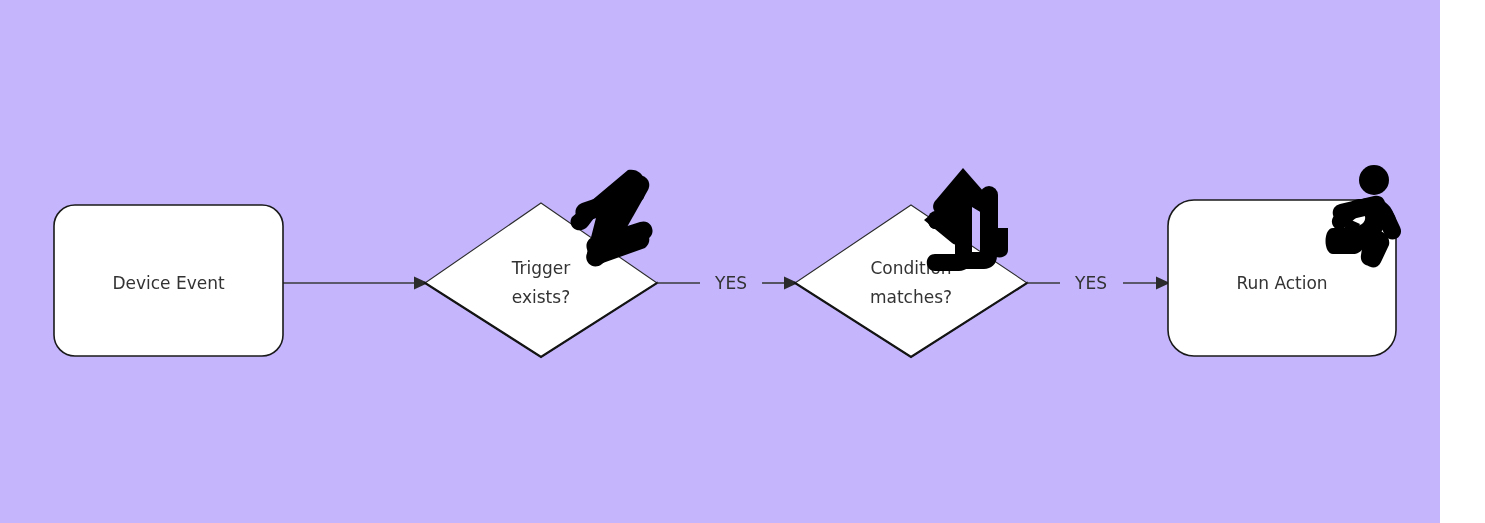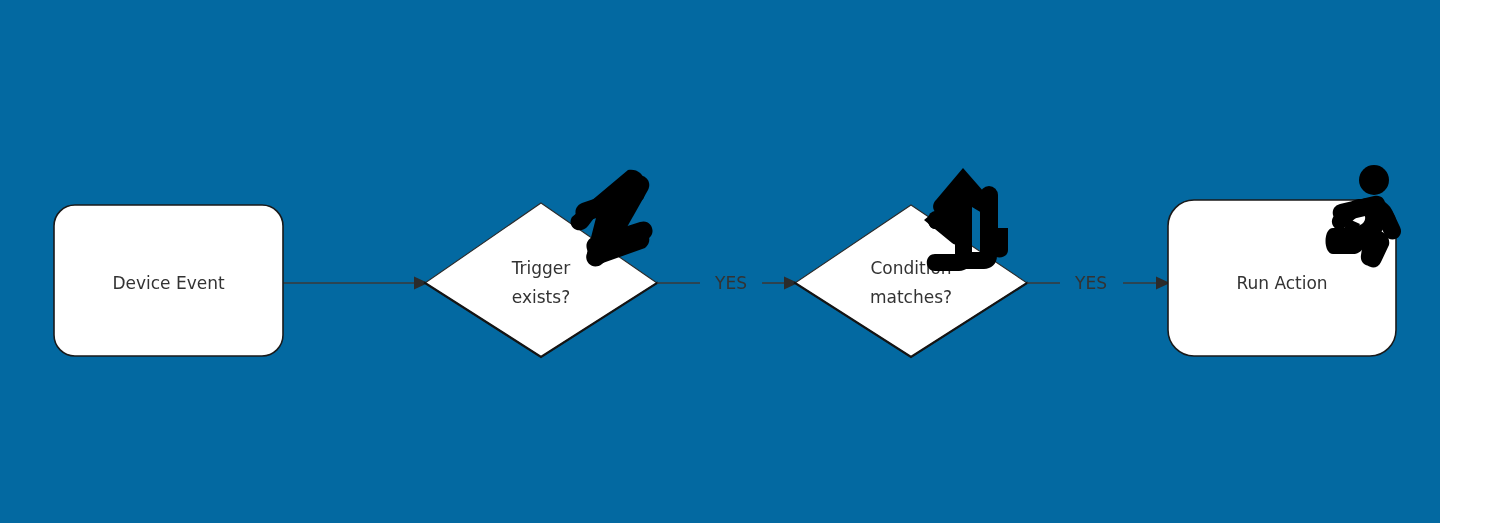--- a/index.html
+++ b/index.html
@@ -10,21 +10,21 @@
   body {
     width: 1485px;
     height: 523px;
     font-family: "DejaVu Sans", "Liberation Sans", sans-serif;
     overflow: hidden;
   }
   #canvas {
     position: relative;
     width: 1440px;
     height: 523px;
-    background: #0369a1;
+    background: #c4b5fd;
   }
   #flow-svg {
     position: absolute;
     left: 0;
     top: 0;
     width: 1485px;
     height: 523px;
   }
   .node-text {
     fill: #333333;

